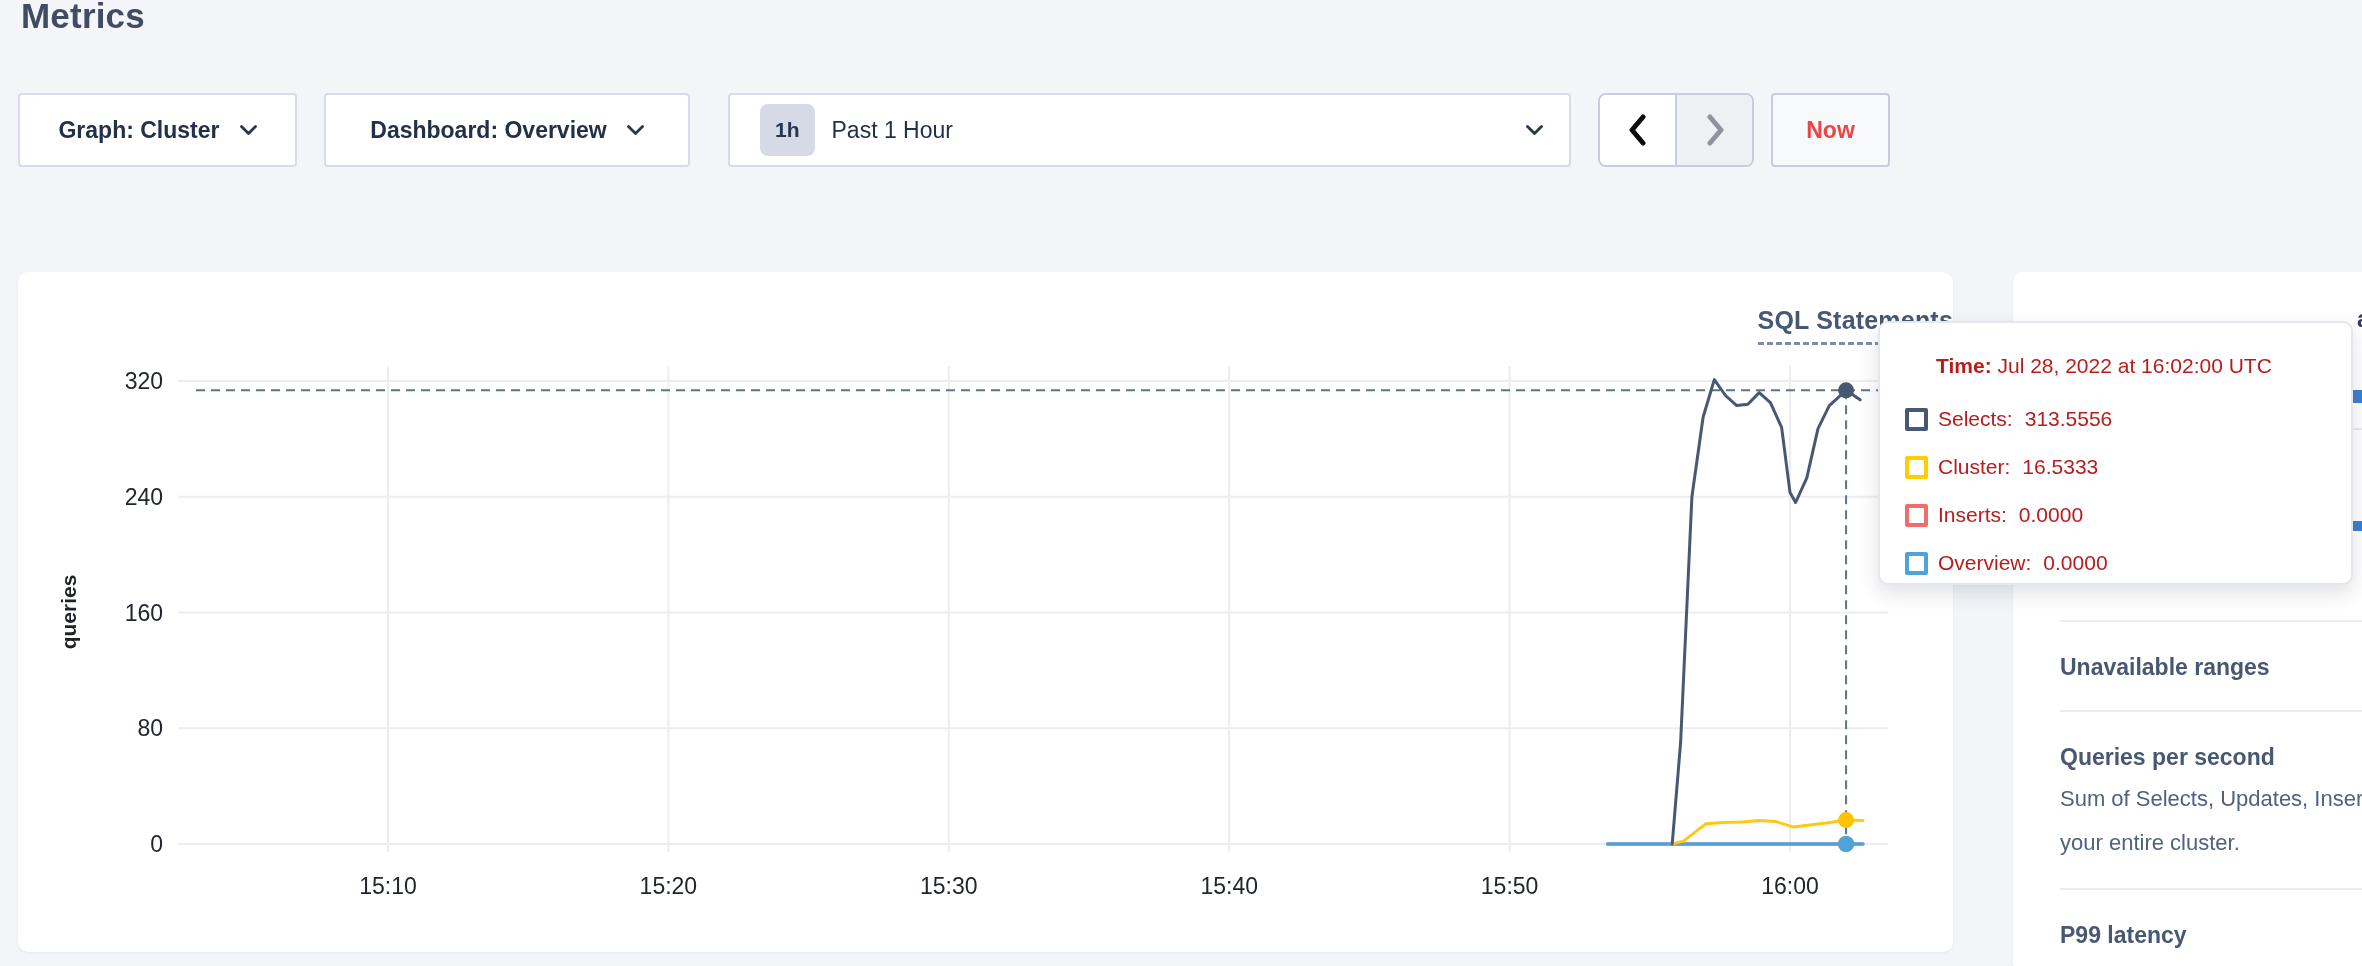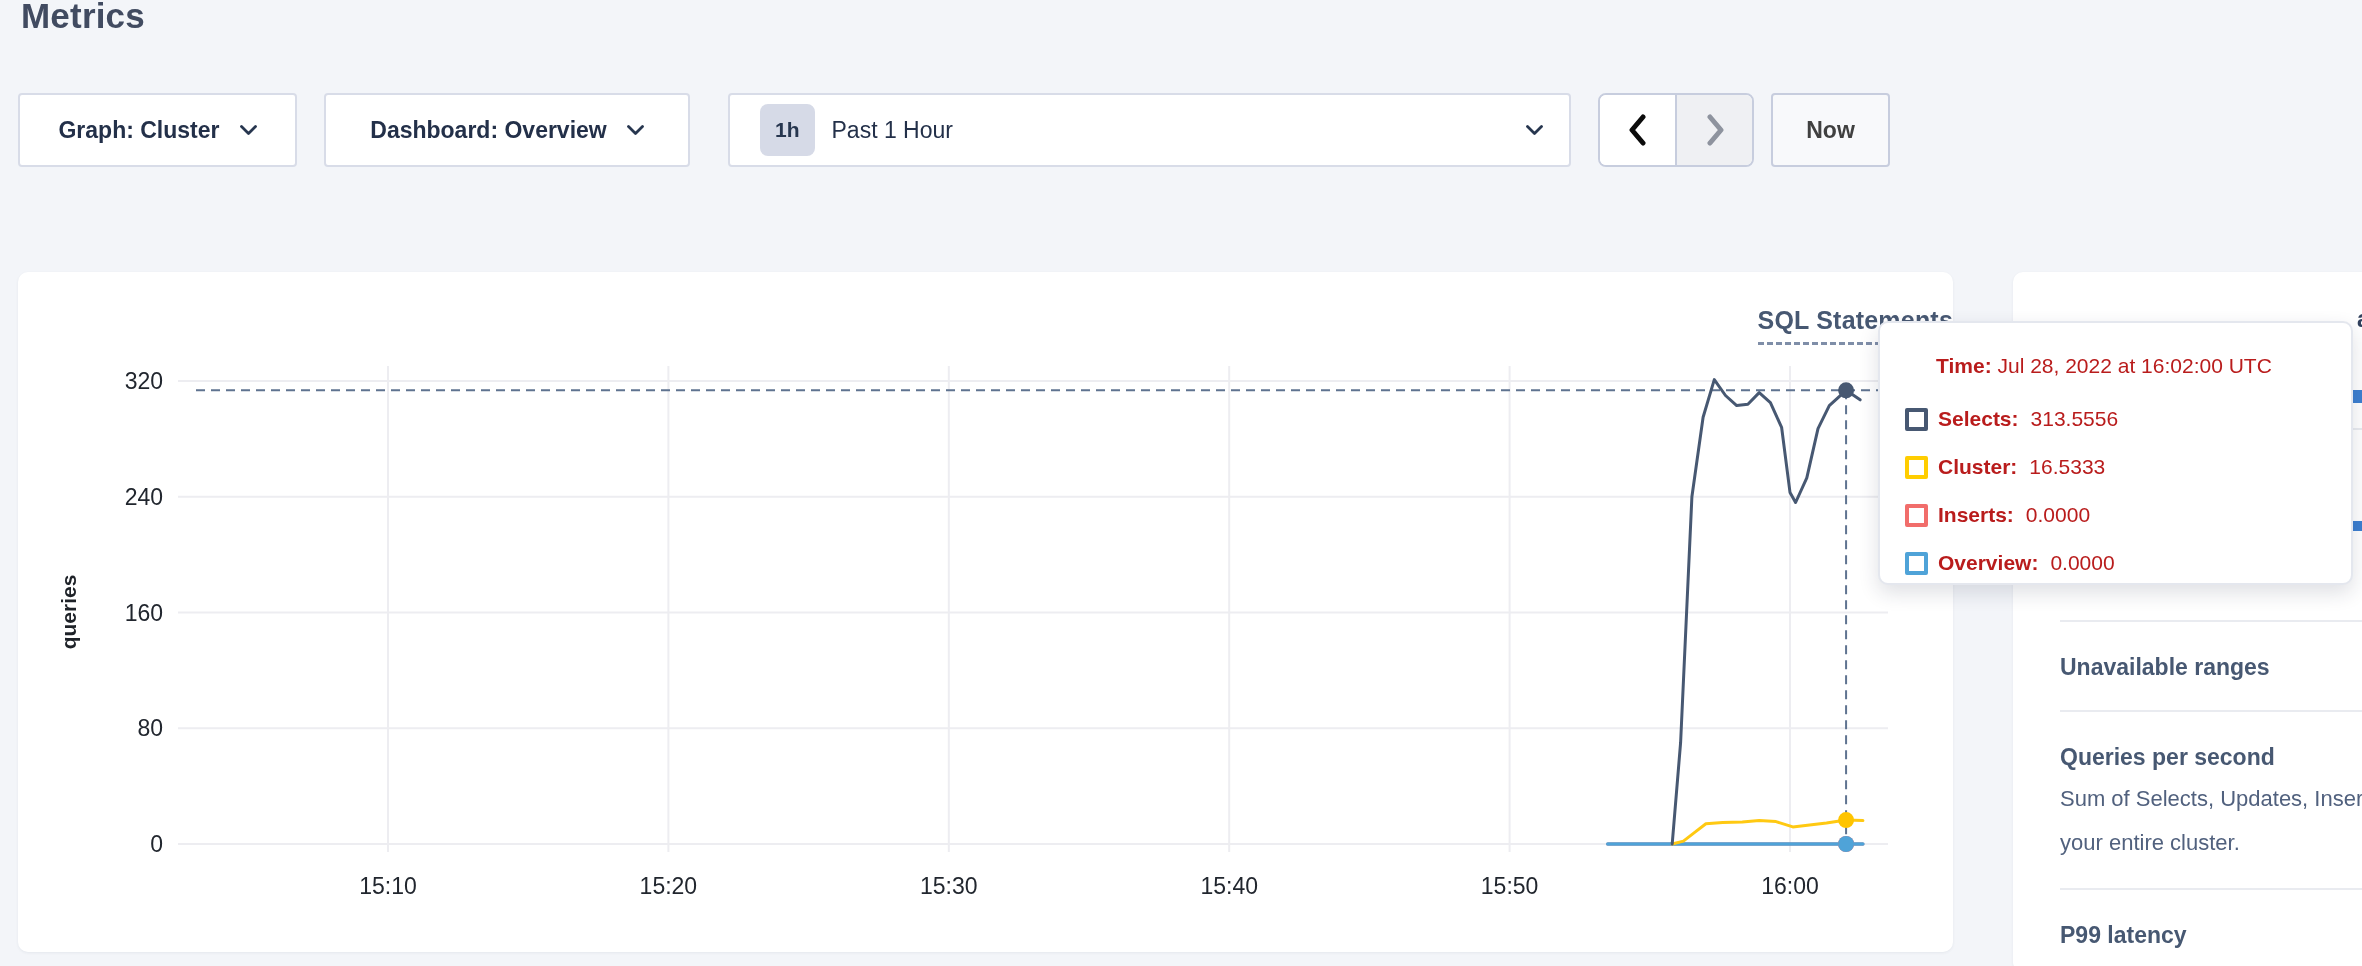--- a/index.html
+++ b/index.html
@@ -40,21 +40,21 @@
     border:2px solid #c7cdde;border-radius:8px;overflow:hidden;
     display:flex;background:#fff;
   }
   .pager button{
     flex:1;border:none;margin:0;padding:0;display:flex;align-items:center;justify-content:center;
     background:#fff;cursor:pointer;
   }
   .pager button.next{background:#eff0f3;border-left:2px solid #c7cdde;cursor:default;}
   .now-btn{
     left:1771px;width:119px;background:#f8f9fb;border-color:#c7cdde;
-    color:#404040;cursor:default;
+    color:#ef4444;cursor:default;
   }
 
   
   .chart-card{
     position:absolute;left:18px;top:272px;width:1935px;height:680px;
     background:#fff;border-radius:10px;box-shadow:0 1px 3px rgba(40,50,80,.07);
   }
   .chart-title-wrap{
     position:absolute;left:18px;top:306px;width:1935px;text-align:right;z-index:3;
   }
@@ -90,21 +90,21 @@
   
   .tooltip{
     position:absolute;left:1878px;top:321px;width:475px;height:264px;box-sizing:border-box;
     background:#fff;border:2px solid #e4e7ee;border-radius:10px;
     box-shadow:0 8px 20px rgba(25,35,65,.14);z-index:10;
     padding:26px 0 0 25px;font-size:21px;color:#b91c1c;
   }
   .tip-time{margin-left:31px;line-height:34px;margin-bottom:12px;white-space:nowrap;}
   .tip-row{display:flex;align-items:center;height:48px;white-space:nowrap;}
   .tip-swatch{width:15px;height:15px;border-radius:2px;border:4px solid #000;margin-right:10px;flex:none;}
-  .tip-label{font-weight:700;margin-right:12px;}
+  .tip-label{font-weight:400;margin-right:12px;}
   .tip-value{font-weight:400;}
   .bold{font-weight:700;}
 </style>
 </head>
 <body>
 
 <h1 class="page-title">Metrics</h1>
 
 <button class="ctl dd-gap dd-graph">
   <span>Graph: Cluster</span>

